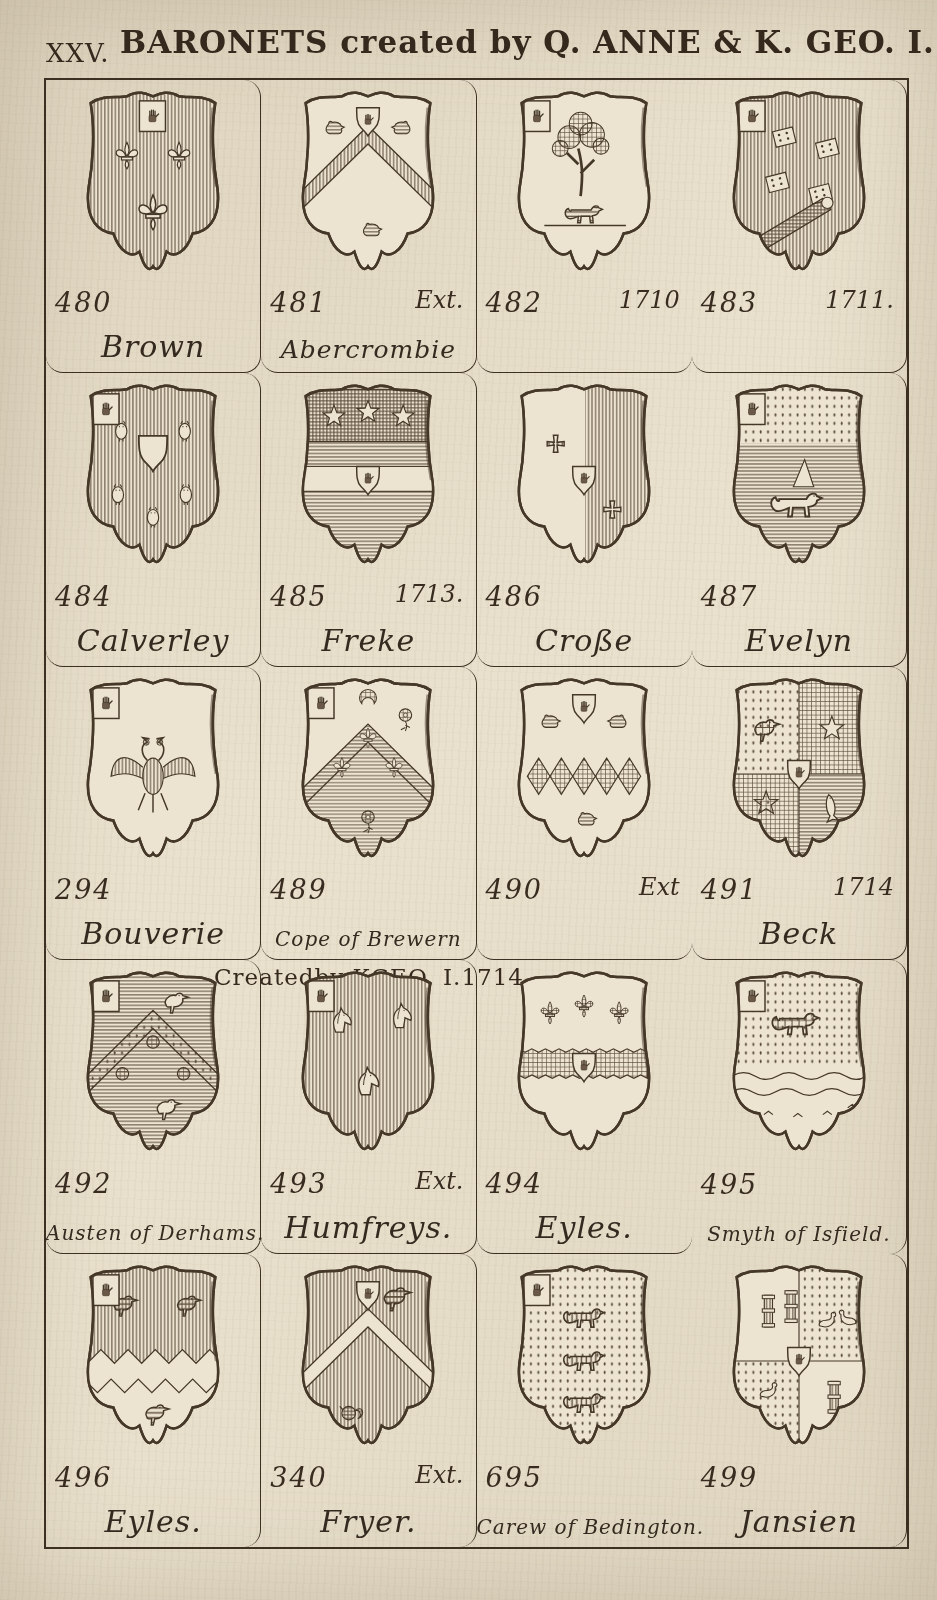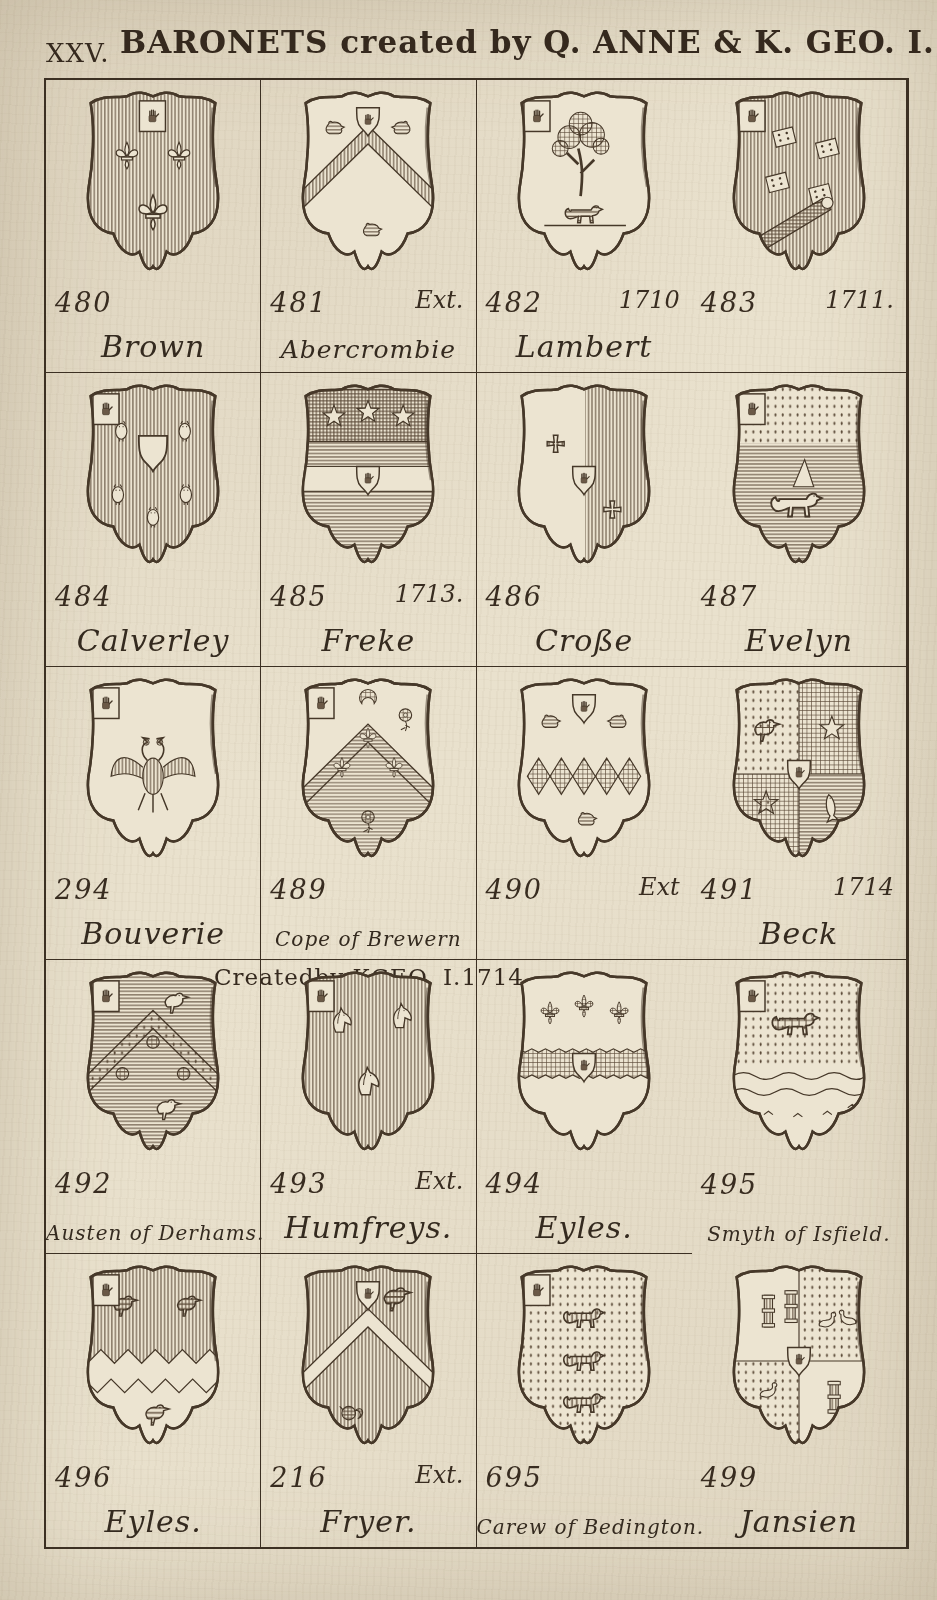--- a/index.html
+++ b/index.html
@@ -28,21 +28,21 @@
     position:absolute;left:120px;right:10px;top:4px;text-align:center;
     font-size:31px;font-weight:600;letter-spacing:1px;color:#35291e;white-space:nowrap;
   }
   
   .grid{
     position:absolute;left:44px;top:78px;width:861px;height:1467px;
     border:2.5px solid #3c3023;
     display:grid;grid-template-columns:repeat(4,1fr);grid-template-rows:repeat(5,1fr);
     background:transparent;
   }
-  .cell{position:relative;border-right:1.6px solid #3c3023;border-bottom:1.6px solid #3c3023;}
+  .cell{position:relative;border-right:1.6px solid #3c3023;border-bottom:1.6px solid #3c3023;border-radius:17px;}
   .cell:nth-child(4n){border-right:none;}
   .cell:nth-child(n+17){border-bottom:none;}
   .shield{display:block;margin:5px auto 0 auto;width:178px;height:204px;}
   .num{
     position:absolute;left:9px;bottom:54px;font-size:27px;font-style:italic;color:#382c20;
     letter-spacing:2px;
   }
   .note{
     position:absolute;right:12px;bottom:58px;font-size:24px;font-style:italic;color:#382c20;
   }
@@ -204,21 +204,20 @@
               <rect x="-3" y="-1.2" width="6" height="5.6" rx="1.1" fill="#6b5947" stroke="#463829" stroke-width="0.6"></rect>
               <path d="M-2.3,-1.2 V-5 M-0.8,-1.2 V-5.9 M0.8,-1.2 V-5.9 M2.3,-1.2 V-5 M3,0 L5.4,-2.4" stroke="#463829" stroke-width="1.15" stroke-linecap="round" fill="none"></path>
             </g>
           </g>
         </g>
         <path d="M20,16 C32,8 44,12 52,10 C62,4 70,8 75,10 C80,8 88,4 98,10 C106,12 118,8 130,16 C126,40 128,70 132,92 C135,120 122,130 110,131 C104,148 94,153 87,147 C83,160 79,166 75,160 C71,166 67,160 63,147 C56,153 46,148 40,131 C28,130 15,120 18,92 C22,70 24,40 20,16 Z" fill="none" stroke="#463829" stroke-width="2.2"></path>
         <path d="M128,20 C125,45 127,70 131,90" stroke="#463829" stroke-width="3" fill="none" opacity="0.5"></path>
       </svg>
     <div class="num">482</div>
     <div class="note">1710</div>
-    <div class="name">Lambert</div>
   </div>
 
   <div class="cell">
     <svg class="shield" viewBox="0 0 150 180" id="sh3">
         <defs>
           <clipPath id="clip3">
             <path d="M20,16 C32,8 44,12 52,10 C62,4 70,8 75,10 C80,8 88,4 98,10 C106,12 118,8 130,16 C126,40 128,70 132,92 C135,120 122,130 110,131 C104,148 94,153 87,147 C83,160 79,166 75,160 C71,166 67,160 63,147 C56,153 46,148 40,131 C28,130 15,120 18,92 C22,70 24,40 20,16 Z"></path>
           </clipPath>
         </defs>
         <path d="M20,16 C32,8 44,12 52,10 C62,4 70,8 75,10 C80,8 88,4 98,10 C106,12 118,8 130,16 C126,40 128,70 132,92 C135,120 122,130 110,131 C104,148 94,153 87,147 C83,160 79,166 75,160 C71,166 67,160 63,147 C56,153 46,148 40,131 C28,130 15,120 18,92 C22,70 24,40 20,16 Z" fill="#ece4d1" stroke="#463829" stroke-width="2.2"></path>
@@ -830,21 +829,21 @@
             <path d="M-10,-12 H10 C10,-4 10,2 6,6 C3,9 1,11 0,13 C-1,11 -3,9 -6,6 C-10,2 -10,-4 -10,-12 Z" fill="#ece4d1" stroke="#463829" stroke-width="1.3"></path>
             <g transform="translate(0,-1) scale(0.85)">
               <rect x="-3" y="-1.2" width="6" height="5.6" rx="1.1" fill="#6b5947" stroke="#463829" stroke-width="0.6"></rect>
               <path d="M-2.3,-1.2 V-5 M-0.8,-1.2 V-5.9 M0.8,-1.2 V-5.9 M2.3,-1.2 V-5 M3,0 L5.4,-2.4" stroke="#463829" stroke-width="1.15" stroke-linecap="round" fill="none"></path>
             </g>
           </g>
         </g>
         <path d="M20,16 C32,8 44,12 52,10 C62,4 70,8 75,10 C80,8 88,4 98,10 C106,12 118,8 130,16 C126,40 128,70 132,92 C135,120 122,130 110,131 C104,148 94,153 87,147 C83,160 79,166 75,160 C71,166 67,160 63,147 C56,153 46,148 40,131 C28,130 15,120 18,92 C22,70 24,40 20,16 Z" fill="none" stroke="#463829" stroke-width="2.2"></path>
         <path d="M128,20 C125,45 127,70 131,90" stroke="#463829" stroke-width="3" fill="none" opacity="0.5"></path>
       </svg>
-    <div class="num">216</div>
+    <div class="num">340</div>
     <div class="note">Ext.</div>
     <div class="name">Fryer.</div>
   </div>
 
   <div class="cell">
     <svg class="shield" viewBox="0 0 150 180" id="sh18">
         <defs>
           <clipPath id="clip18">
             <path d="M20,16 C32,8 44,12 52,10 C62,4 70,8 75,10 C80,8 88,4 98,10 C106,12 118,8 130,16 C126,40 128,70 132,92 C135,120 122,130 110,131 C104,148 94,153 87,147 C83,160 79,166 75,160 C71,166 67,160 63,147 C56,153 46,148 40,131 C28,130 15,120 18,92 C22,70 24,40 20,16 Z"></path>
           </clipPath>

